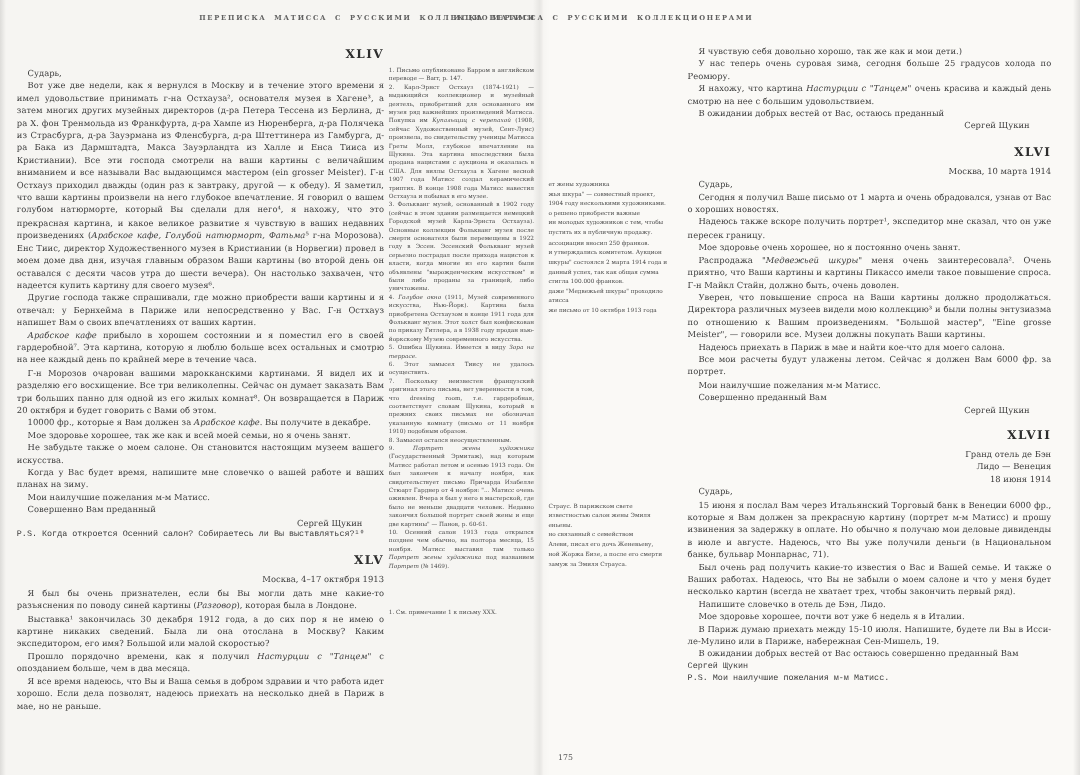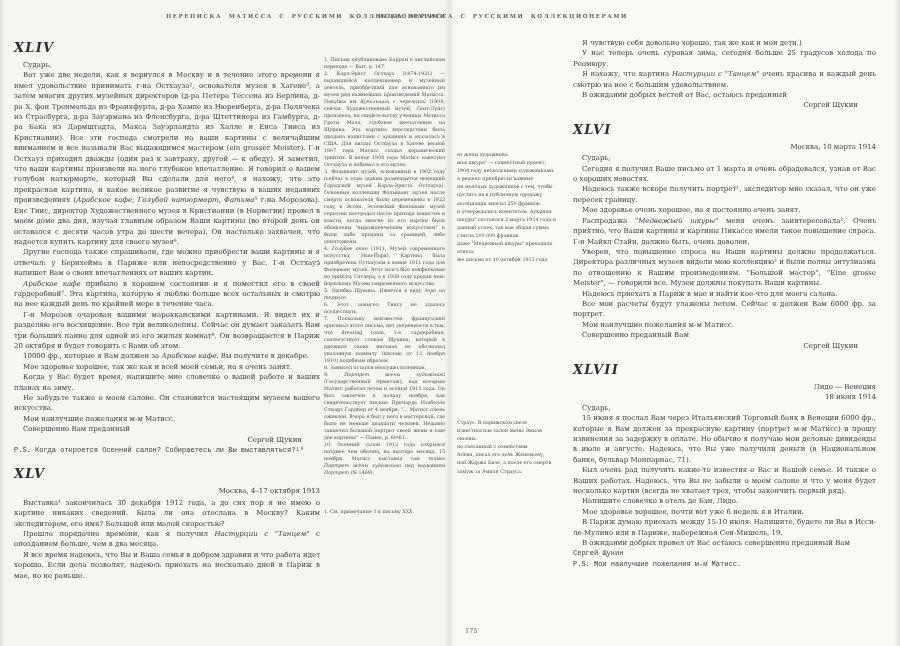--- a/index.html
+++ b/index.html
@@ -17,21 +17,21 @@
 
   .running-head{position:absolute;top:13px;font-size:5.6px;font-weight:bold;letter-spacing:1.5px;word-spacing:3px;color:#606060;white-space:nowrap;}
   .rh-left{left:166px;}
   .rh-right{left:378px;}
 
   .main-col{position:absolute;}
   #main-left{left:14px;top:40px;width:306px;}
   #main-right{left:573px;top:38px;width:303px;}
 
   .section + .section{margin-top:11px;}
-  .letter-num{font-size:13px;font-weight:bold;text-align:left;letter-spacing:1.2px;color:#2d2d2d;margin:0 0 5px;font-style:italic;}
+  .letter-num{font-size:10px;font-weight:bold;text-align:right;letter-spacing:1.2px;color:#2d2d2d;margin:0 0 5px;}
   .dateline{font-size:7px;text-align:right;line-height:10.4px;margin:0 0 1px;}
   .addr{font-size:7px;text-align:right;line-height:10.4px;margin:0;}
   p.bp{font-size:7px;line-height:10.4px;text-align:justify;text-indent:9px;margin:0;}
   p.bp.sig{text-align:right;text-indent:0;padding-right:18px;}
   p.bp.noind{text-indent:0;font-family:Liberation Mono, monospace;}
 
   .notes-col{position:absolute;left:324px;top:56px;width:121px;color:#4a4a4a;}
   .notes-col p{font-size:4.8px;line-height:7px;text-align:justify;margin:0;}
   .notes-block2{margin-top:32px;}
 
@@ -57,30 +57,31 @@
   <div id="main-left" class="main-col">
       <div class="section">
         <div class="letter-num">XLIV</div>
         <p class="bp">Сударь,</p>
         <p class="bp">Вот уже две недели, как я вернулся в Москву и в течение этого времени я имел удовольствие принимать г-на Остхауза², основателя музея в Хагене³, а затем многих других музейных директоров (д-ра Петера Тессена из Берлина, д-ра Х. фон Тренмольда из Франкфурта, д-ра Хампе из Нюренберга, д-ра Полячека из Страсбурга, д-ра Зауэрмана из Фленсбурга, д-ра Штеттинера из Гамбурга, д-ра Бака из Дармштадта, Макса Зауэрландта из Халле и Енса Тииса из Кристиании). Все эти господа смотрели на ваши картины с величайшим вниманием и все называли Вас выдающимся мастером (ein grosser Meister). Г-н Остхауз приходил дважды (один раз к завтраку, другой — к обеду). Я заметил, что ваши картины произвели на него глубокое впечатление. Я говорил о вашем голубом натюрморте, который Вы сделали для него⁴, я нахожу, что это прекрасная картина, и какое великое развитие я чувствую в ваших недавних произведениях (<i>Арабское кафе, Голубой натюрморт, Фатьма</i>⁵ г-на Морозова). Енс Тиис, директор Художественного музея в Кристиании (в Норвегии) провел в моем доме два дня, изучая главным образом Ваши картины (во второй день он оставался с десяти часов утра до шести вечера). Он настолько захвачен, что надеется купить картину для своего музея⁶.</p>
         <p class="bp">Другие господа также спрашивали, где можно приобрести ваши картины и я отвечал: у Бернхейма в Париже или непосредственно у Вас. Г-н Остхауз напишет Вам о своих впечатлениях от ваших картин.</p>
         <p class="bp"><i>Арабское кафе</i> прибыло в хорошем состоянии и я поместил его в своей гардеробной⁷. Эта картина, которую я люблю больше всех остальных и смотрю на нее каждый день по крайней мере в течение часа.</p>
         <p class="bp">Г-н Морозов очарован вашими марокканскими картинами. Я видел их и разделяю его восхищение. Все три великолепны. Сейчас он думает заказать Вам три больших панно для одной из его жилых комнат⁸. Он возвращается в Париж 20 октября и будет говорить с Вами об этом.</p>
         <p class="bp">10000 фр., которые я Вам должен за <i>Арабское кафе</i>. Вы получите в декабре.</p>
         <p class="bp">Мое здоровье хорошее, так же как и всей моей семьи, но я очень занят.</p>
+        <p class="bp">Не забудьте также о моем салоне. Он становится настоящим музеем вашего искусства.</p>
         <p class="bp">Когда у Вас будет время, напишите мне словечко о вашей работе и ваших планах на зиму.</p>
-        <p class="bp">Не забудьте также о моем салоне. Он становится настоящим музеем вашего искусства.</p>
         <p class="bp">Мои наилучшие пожелания м-м Матисс.</p>
         <p class="bp">Совершенно Вам преданный</p>
         <p class="bp sig">Сергей Щукин</p>
         <p class="bp noind">P.S. Когда откроется Осенний салон? Собираетесь ли Вы выставляться?¹⁰</p>
       </div>
       <div class="section">
         <div class="letter-num">XLV</div>
         <div class="dateline">Москва, 4–17 октября 1913</div>
+        <p class="bp">Я был бы очень признателен, если бы Вы могли дать мне какие-то разъяснения по поводу синей картины (<i>Разговор</i>), которая была в Лондоне.</p>
         <p class="bp">Выставка¹ закончилась 30 декабря 1912 года, а до сих пор я не имею о картине никаких сведений. Была ли она отослана в Москву? Каким экспедитором, его имя? Большой или малой скоростью?</p>
         <p class="bp">Прошло порядочно времени, как я получил <i>Настурции с "Танцем"</i> с опозданием больше, чем в два месяца.</p>
         <p class="bp">Я все время надеюсь, что Вы и Ваша семья в добром здравии и что работа идет хорошо. Если дела позволят, надеюсь приехать на несколько дней в Париж в мае, но не раньше.</p>
       </div>
     </div>
 
   <div class="notes-col">
     <div>
         <p>1. Письмо опубликовано Барром в английском переводе — Barr, p. 147.</p>
         <p>2. Карл-Эрнст Остхауз (1874-1921) — выдающийся коллекционер и музейный деятель, приобретший для основанного им музея ряд важнейших произведений Матисса. Покупка им <i>Купальщиц с черепахой</i> (1908, сейчас Художественный музей, Сент-Луис) произвела, по свидетельству ученицы Матисса Греты Молл, глубокое впечатление на Щукина. Эта картина впоследствии была продана нацистами с аукциона и оказалась в США. Для виллы Остхауза в Хагене весной 1907 года Матисс создал керамический триптих. В конце 1908 года Матисс навестил Остхауза и побывал в его музее.</p>
@@ -142,28 +143,29 @@
         <p class="bp">Распродажа <i>"Медвежьей шкуры"</i> меня очень заинтересовала². Очень приятно, что Ваши картины и картины Пикассо имели такое повышение спроса. Г-н Майкл Стайн, должно быть, очень доволен.</p>
         <p class="bp">Уверен, что повышение спроса на Ваши картины должно продолжаться. Директора различных музеев видели мою коллекцию³ и были полны энтузиазма по отношению к Вашим произведениям. "Большой мастер", "Eine grosse Meister", — говорили все. Музеи должны покупать Ваши картины.</p>
         <p class="bp">Надеюсь приехать в Париж в мае и найти кое-что для моего салона.</p>
         <p class="bp">Все мои расчеты будут улажены летом. Сейчас я должен Вам 6000 фр. за портрет.</p>
         <p class="bp">Мои наилучшие пожелания м-м Матисс.</p>
         <p class="bp">Совершенно преданный Вам</p>
         <p class="bp sig">Сергей Щукин</p>
       </div>
       <div class="section">
         <div class="letter-num">XLVII</div>
+        <div class="addr">Гранд отель де Бэн</div>
         <div class="addr">Лидо — Венеция</div>
         <div class="addr">18 июня 1914</div>
         <p class="bp">Сударь,</p>
         <p class="bp">15 июня я послал Вам через Итальянский Торговый банк в Венеции 6000 фр., которые я Вам должен за прекрасную картину (портрет м-м Матисс) и прошу извинения за задержку в оплате. Но обычно я получаю мои деловые дивиденды в июле и августе. Надеюсь, что Вы уже получили деньги (в Национальном банке, бульвар Монпарнас, 71).</p>
         <p class="bp">Был очень рад получить какие-то известия о Вас и Вашей семье. И также о Ваших работах. Надеюсь, что Вы не забыли о моем салоне и что у меня будет несколько картин (всегда не хватает трех, чтобы закончить первый ряд).</p>
         <p class="bp">Напишите словечко в отель де Бэн, Лидо.</p>
         <p class="bp">Мое здоровье хорошее, почти вот уже 6 недель я в Италии.</p>
         <p class="bp">В Париж думаю приехать между 15-10 июля. Напишите, будете ли Вы в Исси-ле-Мулино или в Париже, набережная Сен-Мишель, 19.</p>
-        <p class="bp">В ожидании добрых провел от Вас остаюсь совершенно преданный Вам</p>
+        <p class="bp">В ожидании добрых вестей от Вас остаюсь совершенно преданный Вам</p>
         <p class="bp noind">Сергей Щукин</p>
         <p class="bp noind">P.S. Мои наилучшие пожелания м-м Матисс.</p>
       </div>
     </div>
 
   <div class="folio">175</div>
 </div>
 
 </body></html>

